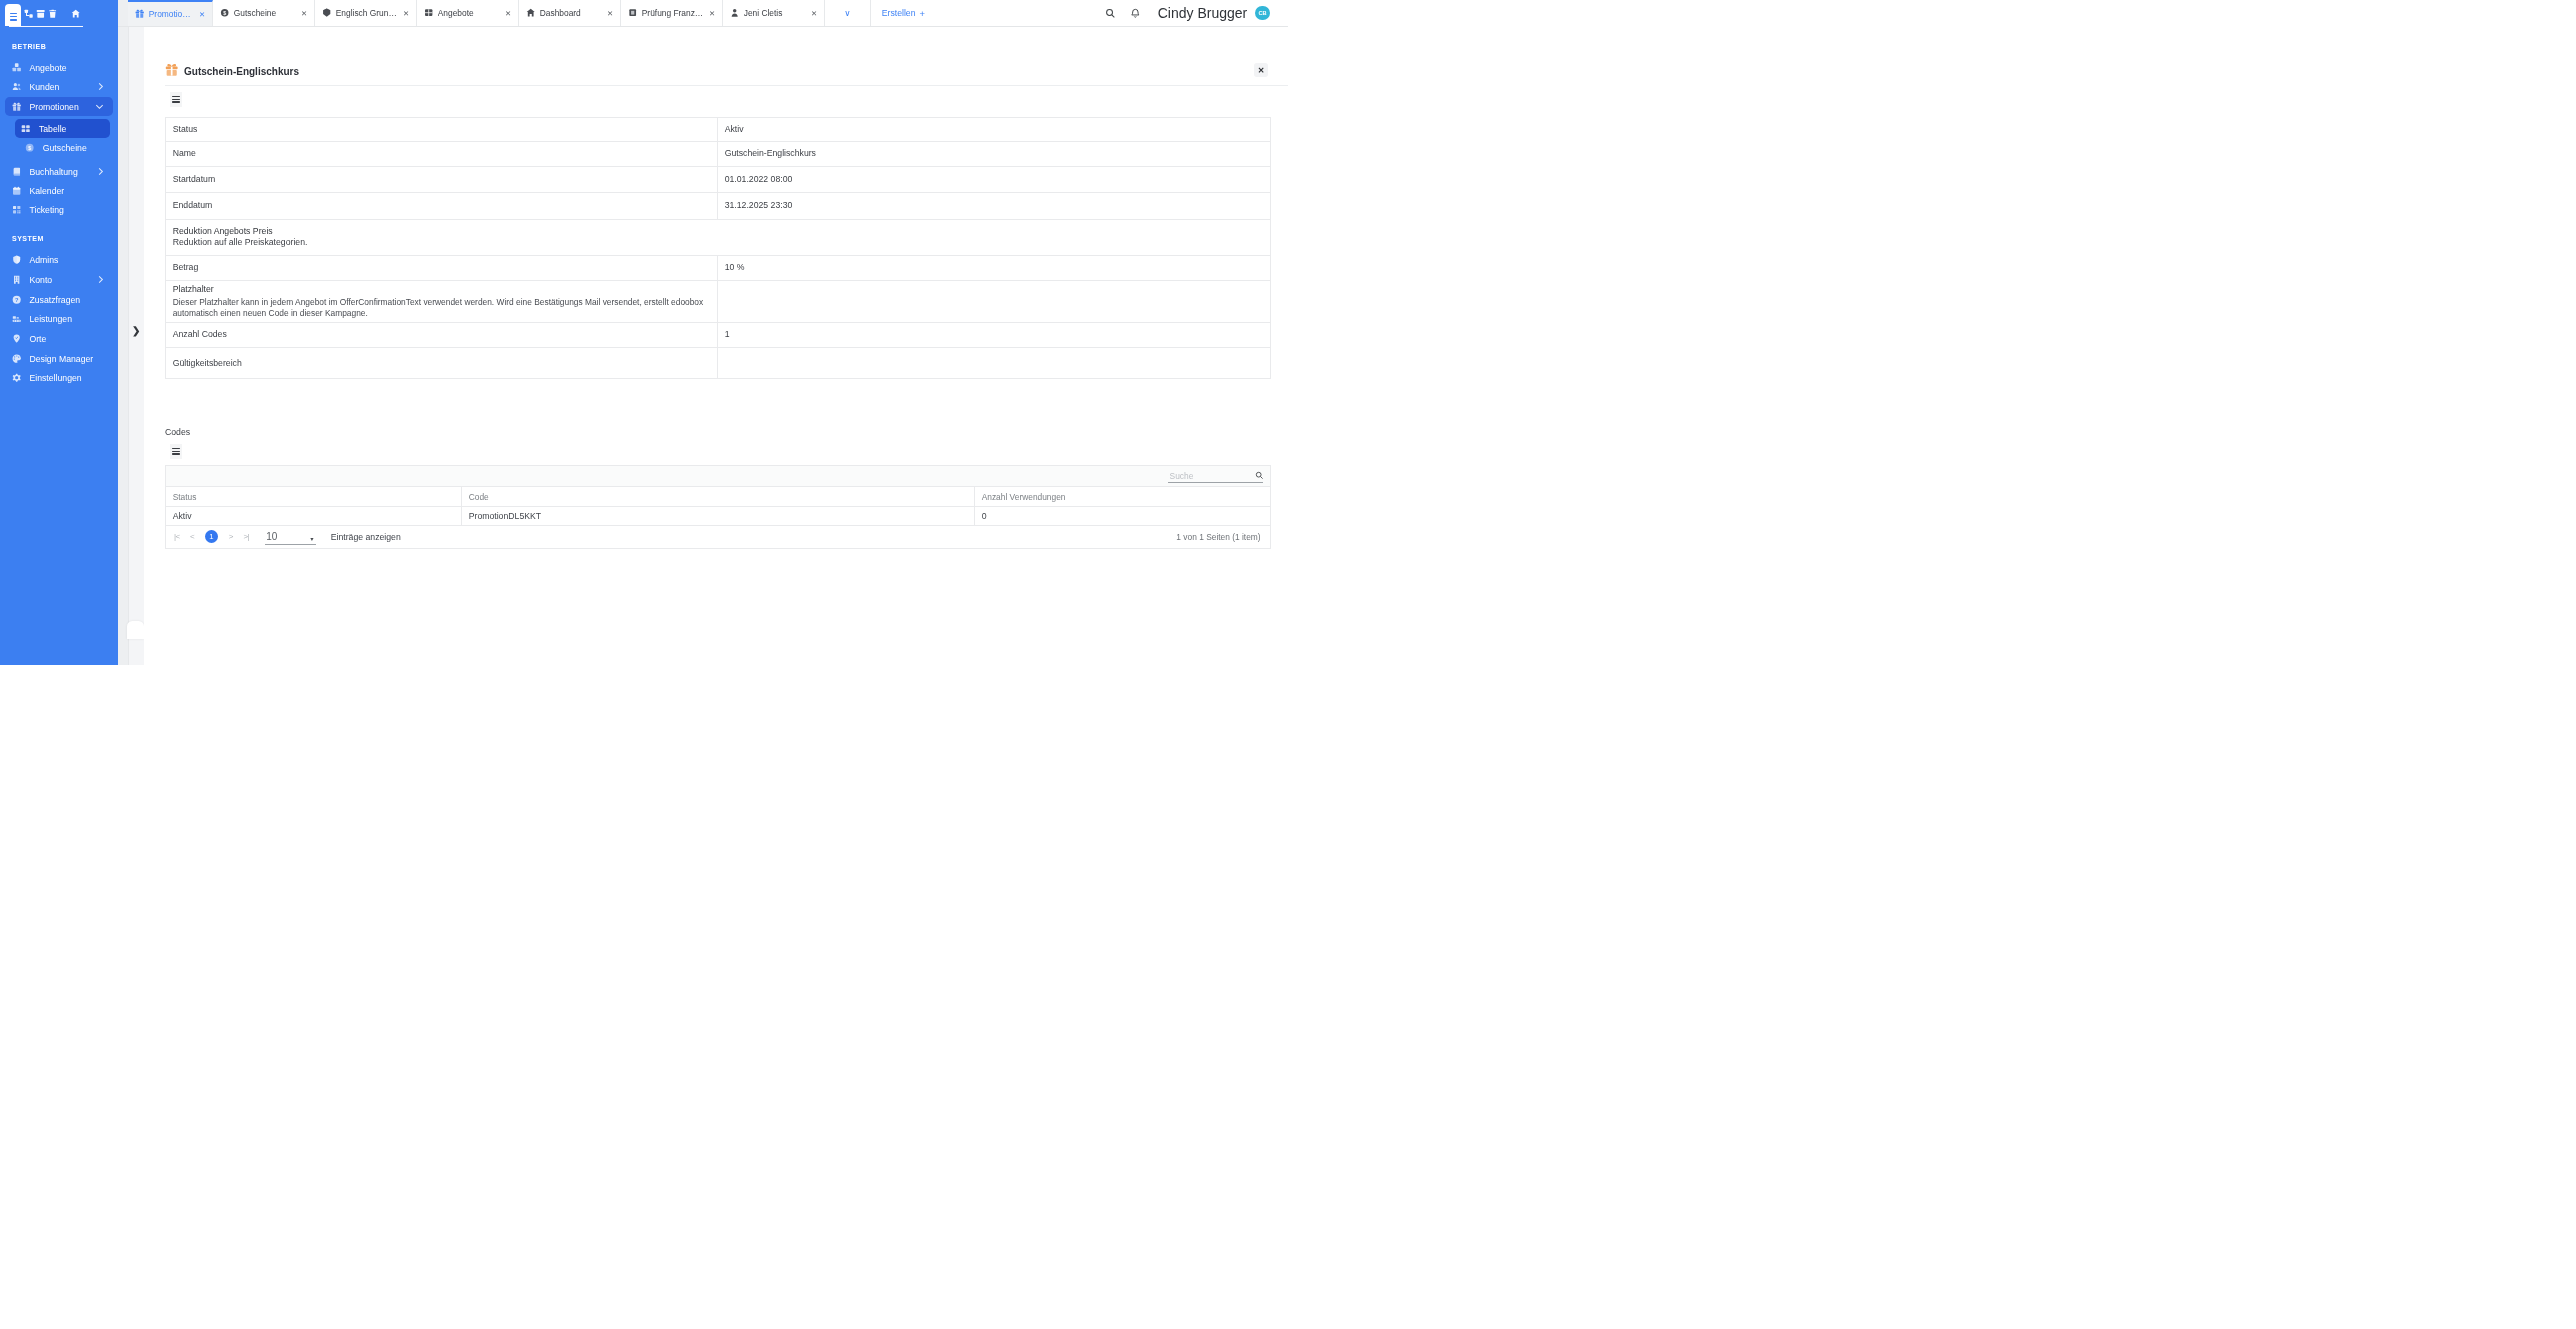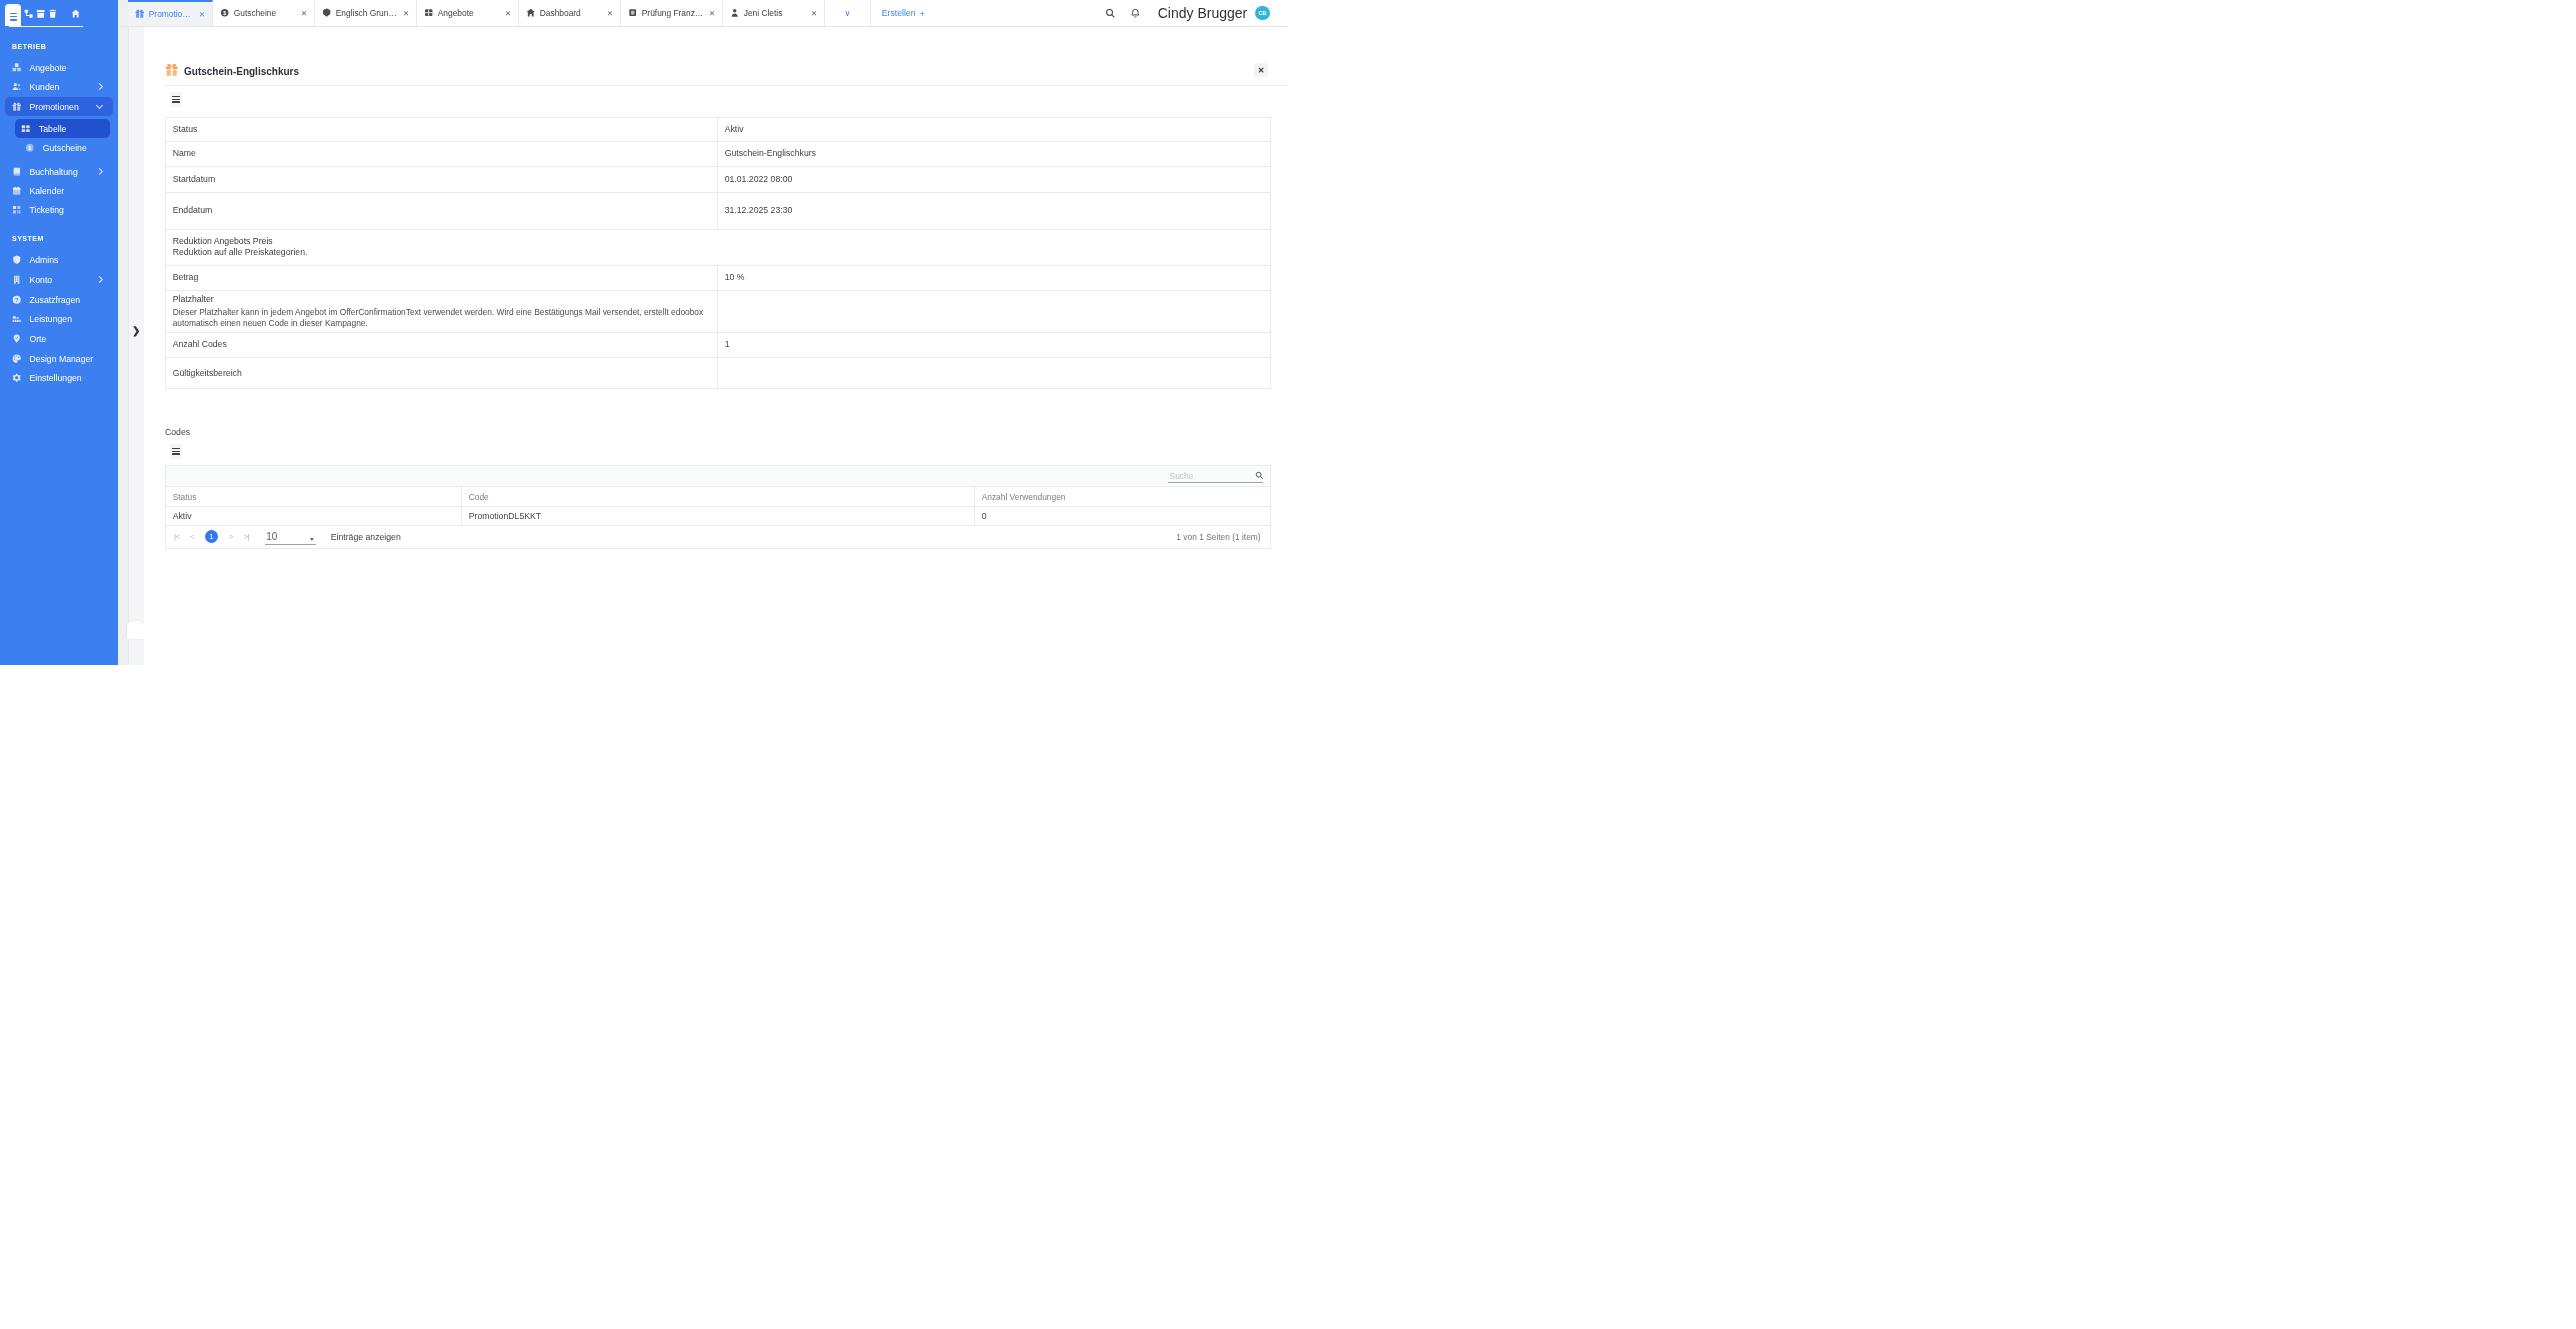--- a/index.html
+++ b/index.html
@@ -484,21 +484,21 @@
 
       <div class="drow" style="height:25.5px">
         <div class="dcell dlabel">
             <span class="dtext">Startdatum</span>
           </div>
         <div class="dcell dvalue">
             <span class="dtext">01.01.2022 08:00</span>
           </div>
       </div>
 
-      <div class="drow" style="height:37px">
+      <div class="drow" style="height:27px">
         <div class="dcell dlabel">
             <span class="dtext">Enddatum</span>
           </div>
         <div class="dcell dvalue">
             <span class="dtext">31.12.2025 23:30</span>
           </div>
       </div>
 
       <div class="drow" style="height:36px">
         <div class="dcell dvalue">

